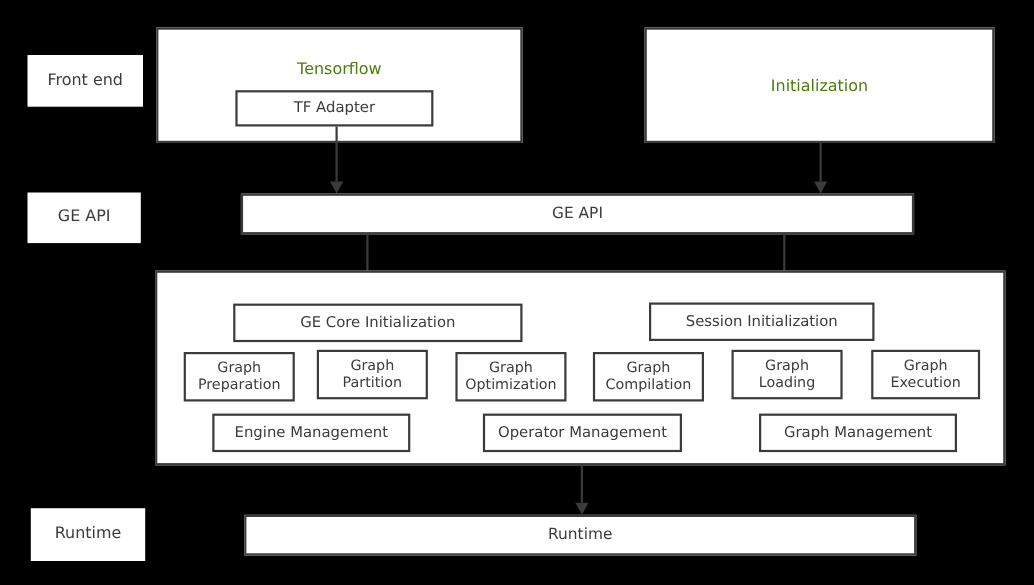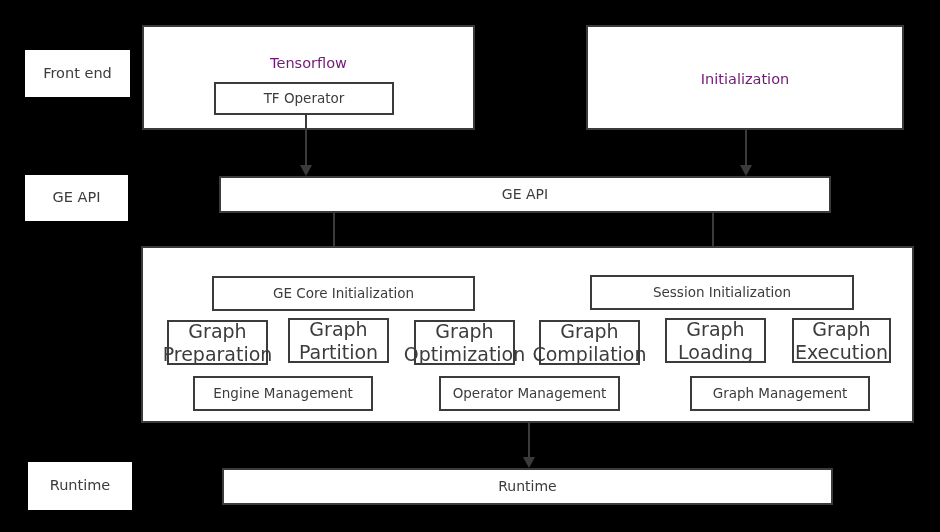--- a/index.html
+++ b/index.html
@@ -38,37 +38,37 @@
   }
 
   
   .container-box {
     border: 2px solid #3b3b3b;
     align-items: flex-start;
     justify-content: center;
   }
   .container-title {
     font-size: 14.5px;
-    color: #701a75;
+    color: #4d7c0f;
     margin-top: 28px;
     pointer-events: none;
   }
 
   
   .inner-box {
     border: 2px solid #3b3b3b;
     font-size: 13.5px;
   }
   .bar-box {
     border: 2px solid #3b3b3b;
     font-size: 14px;
   }
   .chip-box {
     border: 2px solid #3b3b3b;
-    font-size: 19px;
+    font-size: 13px;
     align-items: center;
   }
   .wide-chip {
     border: 2px solid #3b3b3b;
     font-size: 13.5px;
   }
 
   
   .arrow {
     position: absolute;
@@ -107,21 +107,21 @@
 
   <div class="box stage-label" style="left:28px; top:462px; width:104px; height:48px;">
     <span>Runtime</span>
   </div>
 
   <div class="box container-box" style="left:142px; top:25px; width:333px; height:105px;">
     <span class="container-title">Tensorflow</span>
   </div>
 
   <div class="box inner-box" style="left:214px; top:82px; width:180px; height:33px;">
-    <span>TF Operator</span>
+    <span>TF Adapter</span>
   </div>
 
   <div class="box container-box" style="left:586px; top:25px; width:318px; height:105px;">
     <span class="container-title" style="margin-top:44px;">Initialization</span>
   </div>
 
   <div class="arrow" style="left:305px; top:115px; height:61px;">
     <div class="arrow-line" style="height:50px;"></div>
     <div class="arrow-head" style="top:50px;"></div>
   </div>
@@ -144,21 +144,21 @@
     <div class="arrow-line" style="height:52px;"></div>
     <div class="arrow-head" style="top:52px;"></div>
   </div>
 
   <div class="box container-box" style="left:141px; top:246px; width:773px; height:177px;"></div>
 
   <div class="box inner-box" style="left:212px; top:276px; width:263px; height:35px;">
     <span>GE Core Initialization</span>
   </div>
 
-  <div class="box inner-box" style="left:590px; top:275px; width:264px; height:35px;">
+  <div class="box inner-box" style="left:590px; top:275px; width:205px; height:35px;">
     <span>Session Initialization</span>
   </div>
 
   <div class="box chip-box" style="left:167px; top:320px; width:101px; height:45px;">
     <span>Graph
 Preparation</span>
   </div>
 
   <div class="box chip-box" style="left:288px; top:318px; width:101px; height:45px;">
     <span>Graph

